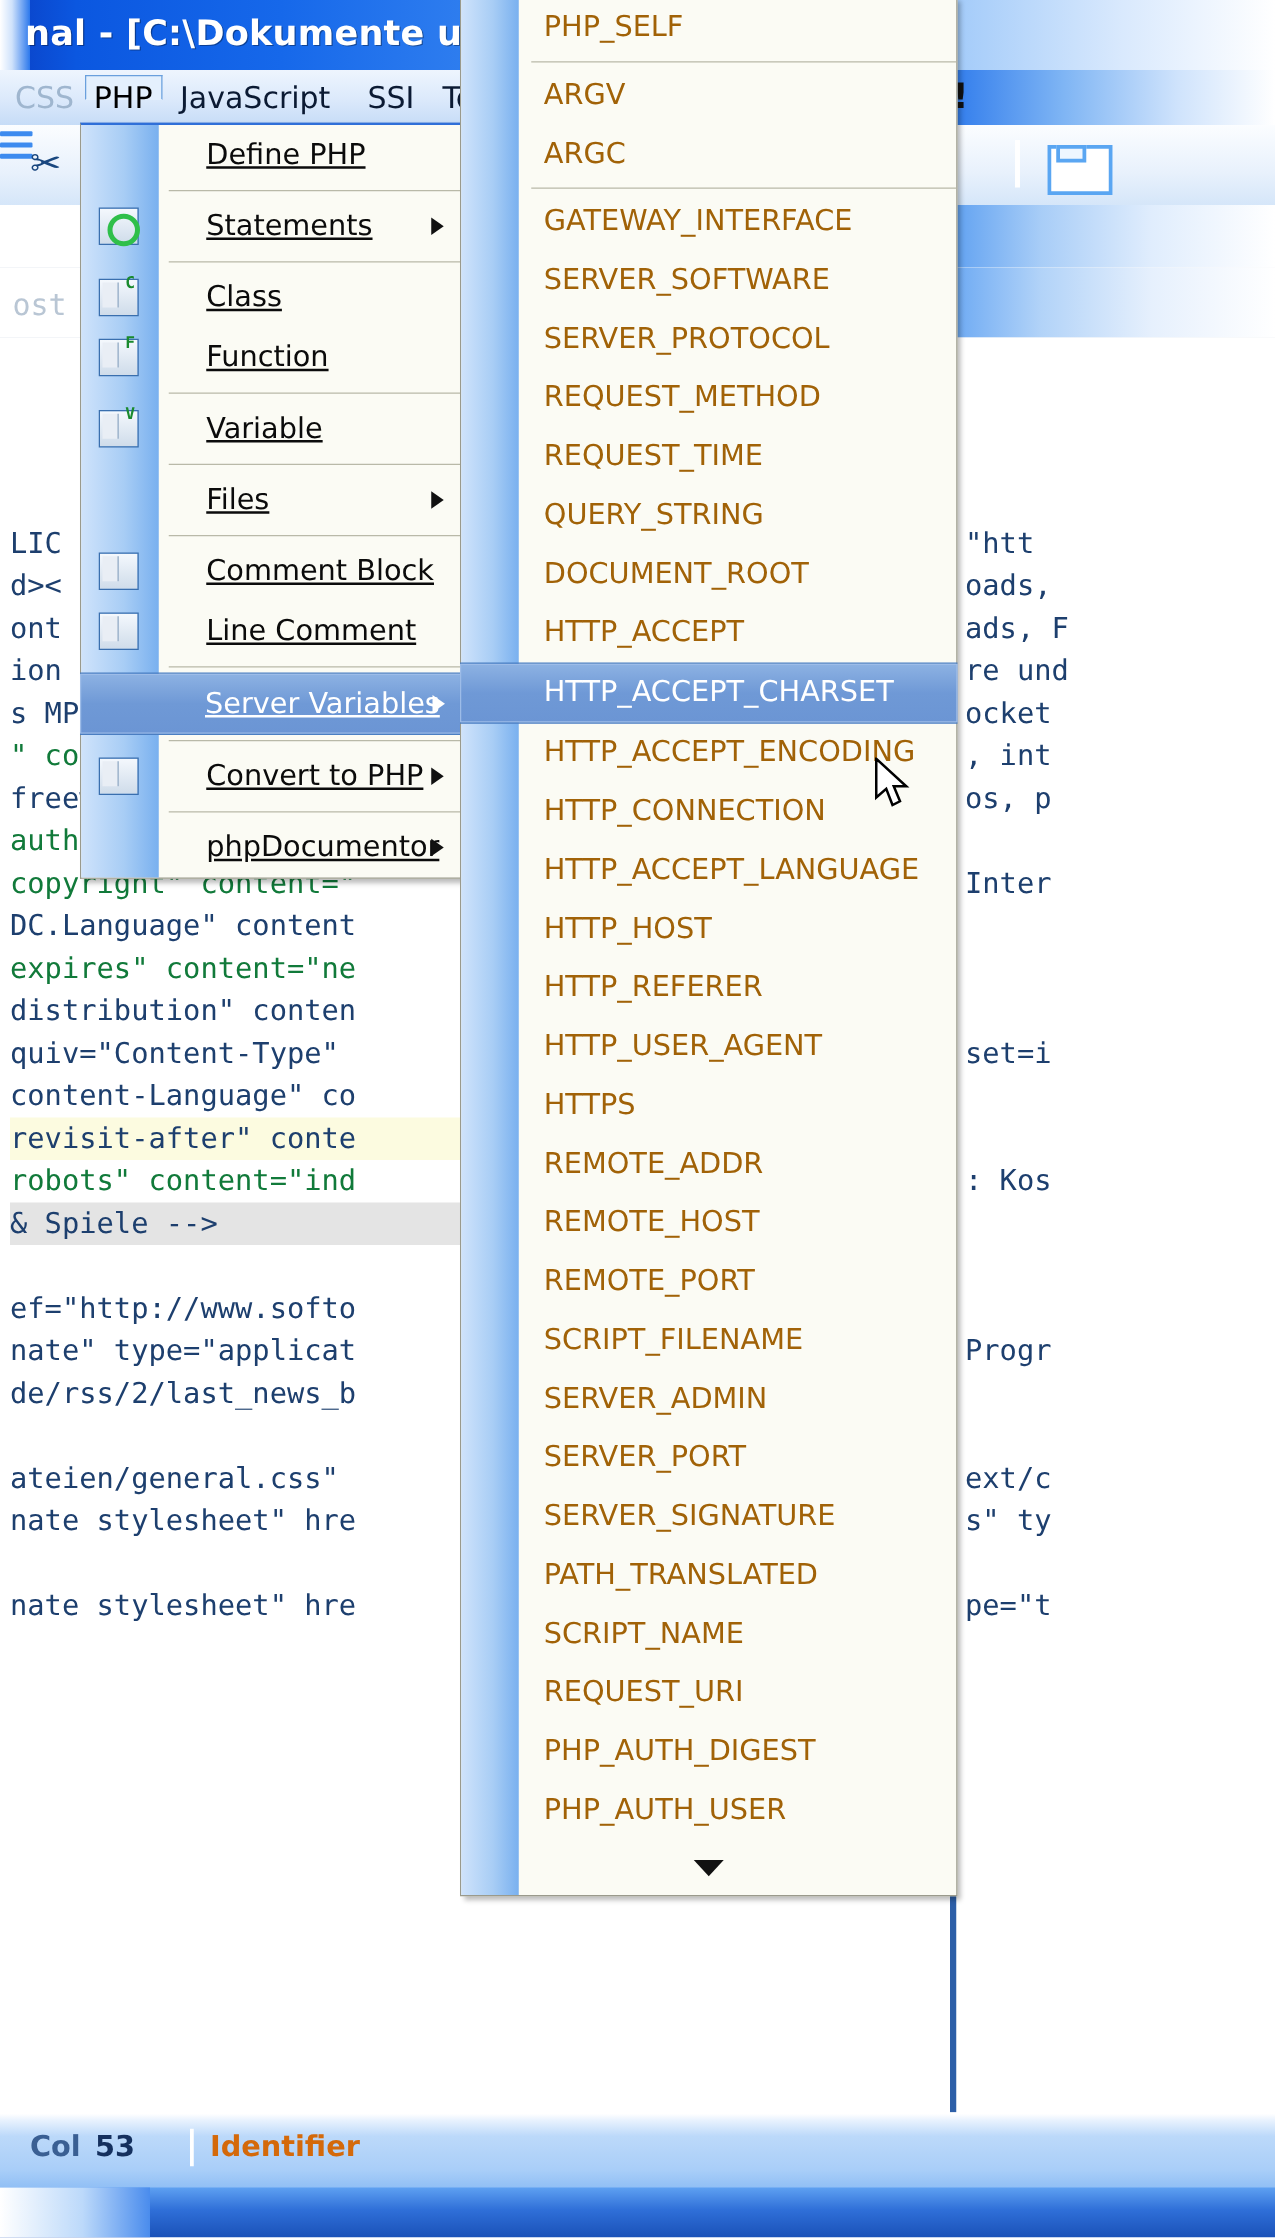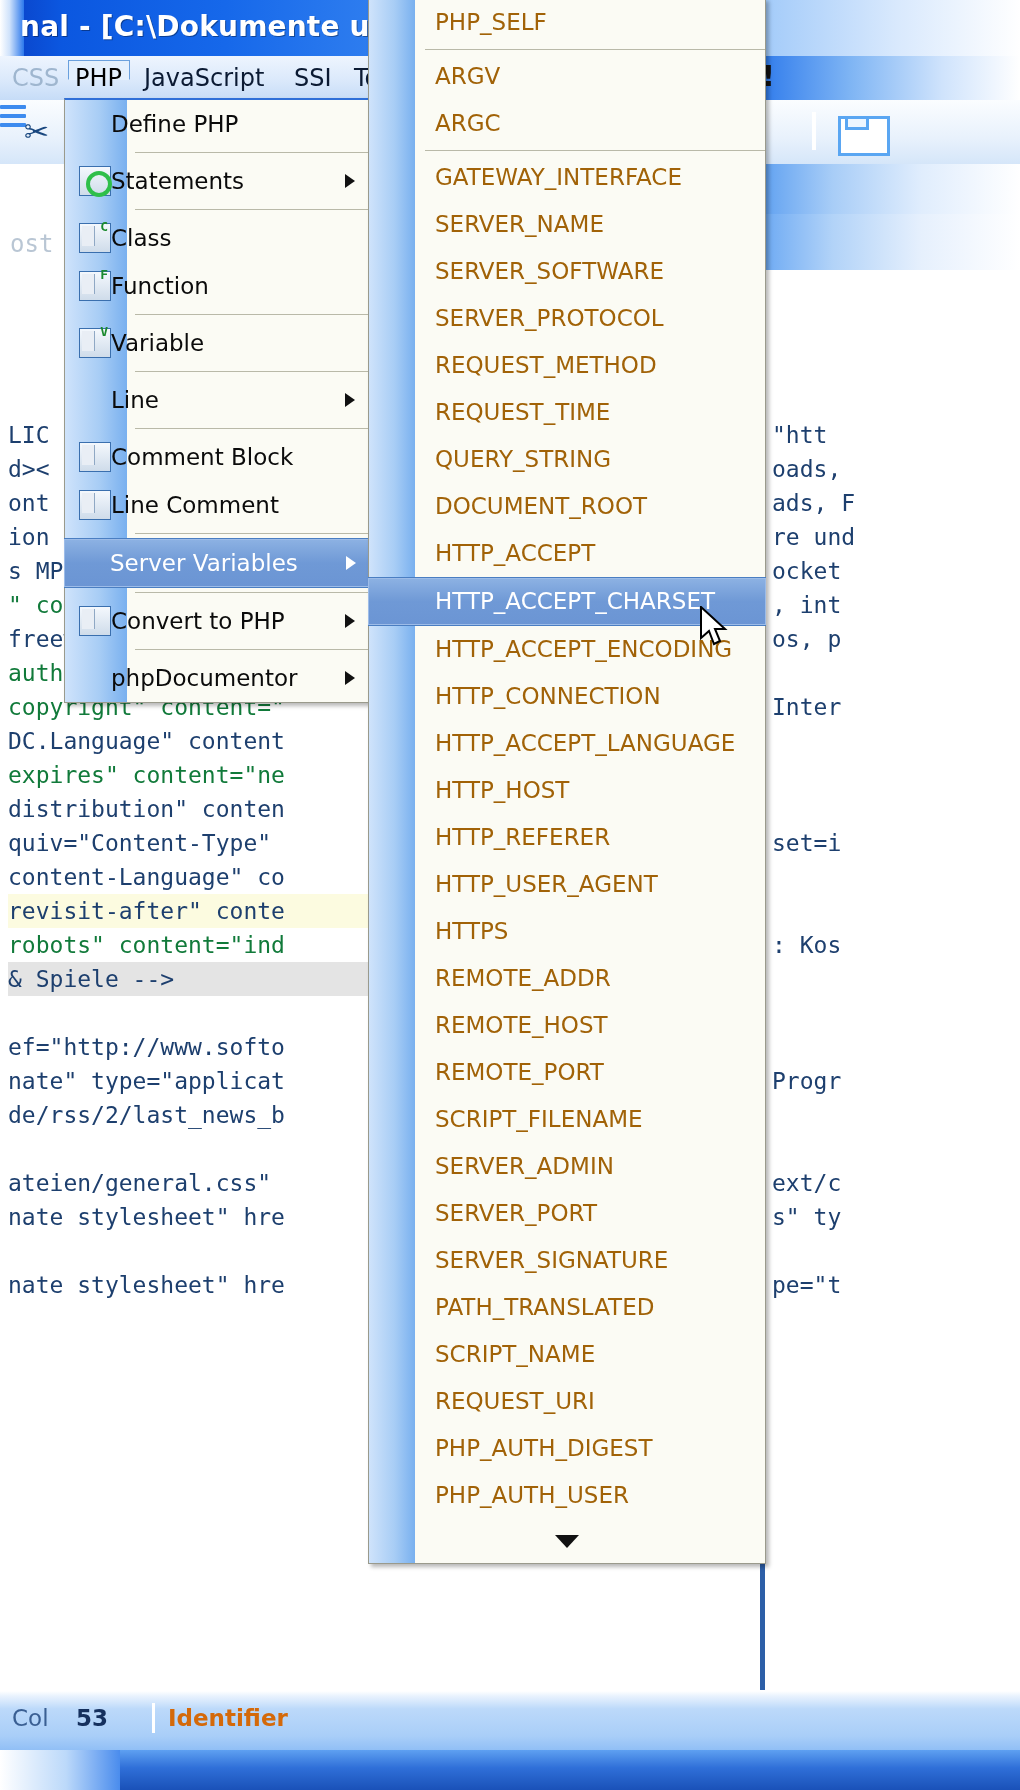--- a/index.html
+++ b/index.html
@@ -103,21 +103,21 @@
   .editor-blue-divider{
     position:absolute;left:760px;top:0;width:5px;height:1420px;background:#2d5fa8;
   }
 
   
   .statusbar{
     position:absolute;left:0;top:1690px;width:1020px;height:60px;
     background:linear-gradient(180deg,#ffffff 0%,#eaf3fe 8%,#bcd9fa 30%,#a9cef8 75%,#8fbef5 100%);
     border-top:1px solid #ffffff;
   }
-  .sb-col{position:absolute;left:12px;top:14px;font-size:23px;color:#3a5f93;font-weight:normal;}
+  .sb-col{position:absolute;left:24px;top:14px;font-size:23px;color:#3a5f93;font-weight:bold;}
   .sb-colnum{position:absolute;left:76px;top:14px;font-size:23px;color:#15305e;font-weight:bold;}
   .sb-sep{position:absolute;left:152px;top:12px;width:3px;height:30px;background:#ffffff;}
   .sb-ident{position:absolute;left:168px;top:14px;font-size:23px;color:#d4690a;font-weight:bold;}
   .bottom-edge{
     position:absolute;left:0;top:1750px;width:1020px;height:40px;
     background:linear-gradient(180deg,#5ea0f1 0%,#2f6fd8 45%,#1a51b8 100%);
   }
   .bottom-edge-left{
     position:absolute;left:0;top:1750px;width:120px;height:40px;
     background:linear-gradient(90deg,#ffffff 0%,#bcd9fa 55%,#4a8ced 100%);
@@ -131,23 +131,24 @@
     border-top:2px solid #2f6fd8;
     box-shadow:3px 3px 4px rgba(0,0,0,.28);
     z-index:40;
   }
   .menu-php .gutter{
     position:absolute;left:0;top:0;width:62px;bottom:0;
     background:linear-gradient(90deg,#cfe3fb 0%,#a8cdf5 55%,#79b0ef 100%);
   }
   .mi{
     position:relative;height:48px;line-height:48px;
-    padding-left:46px;padding-right:34px;
+    padding-left:100px;padding-right:34px;
     font-size:23px;color:#0b0b0b;white-space:nowrap;cursor:default;
     z-index:2;
+    text-decoration:underline;
   }
   .mi .ico{
     position:absolute;left:14px;top:9px;width:32px;height:30px;
     border:1px solid #3a6fae;background:linear-gradient(180deg,#f4f8fd 0%,#cfdcea 100%);
     box-sizing:border-box;
   }
   .mi .ico:before{
     content:"";position:absolute;left:2px;top:2px;width:12px;height:20px;
     background:#e9eef5;border-right:1px solid #8fa8c4;
   }
@@ -281,21 +282,21 @@
           <em>C</em>
         </span><span>Class</span></div>
       <div class="mi"><span class="ico">
           <em>F</em>
         </span><span>Function</span></div>
       <div class="msep"></div>
       <div class="mi"><span class="ico">
           <em>V</em>
         </span><span>Variable</span></div>
       <div class="msep"></div>
-      <div class="mi"><span>Line</span><span class="arrow"></span></div>
+      <div class="mi"><span>Files</span><span class="arrow"></span></div>
       <div class="msep"></div>
       <div class="mi"><span class="ico">
           <em></em>
         </span><span>Comment Block</span></div>
       <div class="mi"><span class="ico">
           <em></em>
         </span><span>Line Comment</span></div>
       <div class="msep"></div>
       <div class="mi sel"><span>Server Variables</span><span class="arrow"></span></div>
       <div class="msep"></div>
@@ -307,21 +308,20 @@
     </div>
 
   <div class="menu-sub" id="sub-menu">
     <div class="gutter"></div>
   <div class="si"><span>PHP_SELF</span></div>
       <div class="ssep"></div>
       <div class="si"><span>ARGV</span></div>
       <div class="si"><span>ARGC</span></div>
       <div class="ssep"></div>
       <div class="si"><span>GATEWAY_INTERFACE</span></div>
-      <div class="si"><span>SERVER_NAME</span></div>
       <div class="si"><span>SERVER_SOFTWARE</span></div>
       <div class="si"><span>SERVER_PROTOCOL</span></div>
       <div class="si"><span>REQUEST_METHOD</span></div>
       <div class="si"><span>REQUEST_TIME</span></div>
       <div class="si"><span>QUERY_STRING</span></div>
       <div class="si"><span>DOCUMENT_ROOT</span></div>
       <div class="si"><span>HTTP_ACCEPT</span></div>
       <div class="si sel"><span>HTTP_ACCEPT_CHARSET</span></div>
       <div class="si"><span>HTTP_ACCEPT_ENCODING</span></div>
       <div class="si"><span>HTTP_CONNECTION</span></div>

